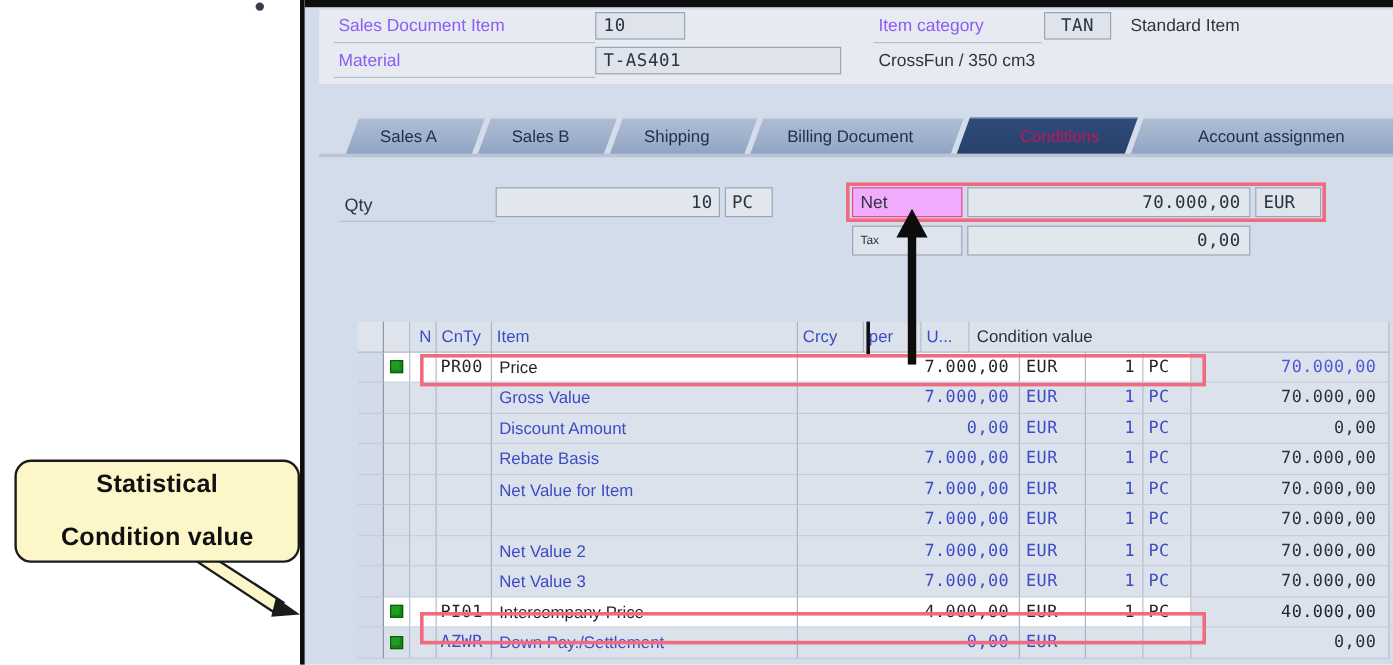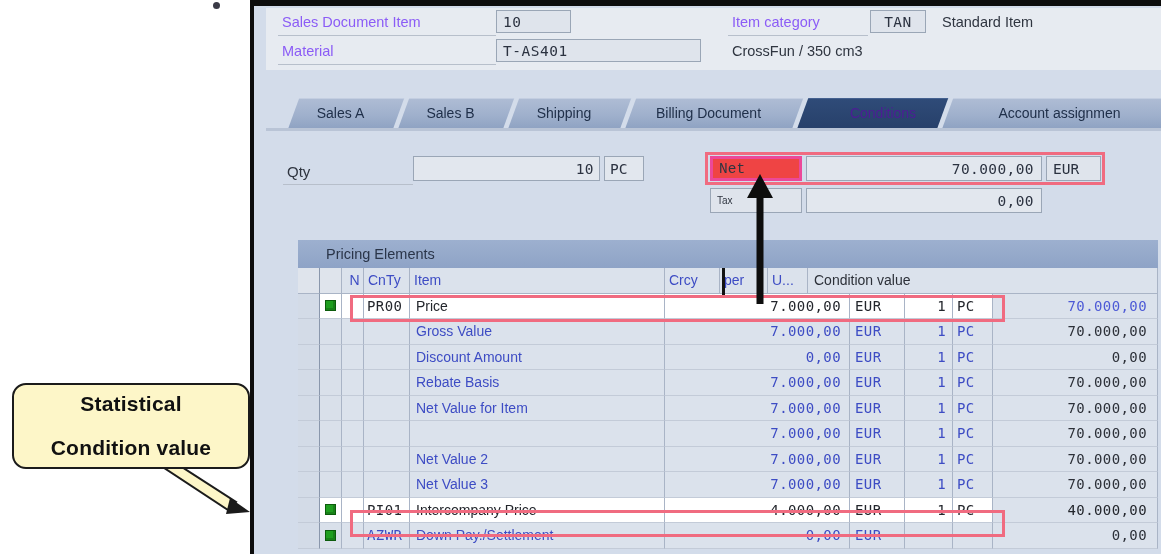--- a/index.html
+++ b/index.html
@@ -86,21 +86,21 @@
     transform:skewX(-20deg);
     transform-origin:bottom left;
     border-top:1px solid #c3cee1;
     z-index:0;
   }
   .tab.active .tab-skew{
     background:linear-gradient(180deg,#2f4b78 0%,#27406a 100%);
     border-top:1px solid #44618f;
   }
   .tab .tab-txt{position:relative;z-index:1;white-space:nowrap;}
-  .tab.active .tab-txt{color:#4c1d95;margin-left:32px;}
+  .tab.active .tab-txt{color:#be185d;margin-left:32px;}
   #tab-underline{
     position:absolute;left:12px;top:128px;width:895px;height:3px;
     background:#b9c4d6;
   }
 
   
   #qty-label{position:absolute;left:287px;top:163px;font-size:15px;color:#2f3540;}
   #qty-underline{position:absolute;left:283px;top:184px;width:130px;height:1px;background:#b7bfcb;}
   #qty-field{
     position:absolute;left:413px;top:156px;width:187px;height:25px;
@@ -114,22 +114,22 @@
     font-family:"DejaVu Sans Mono", monospace;font-size:14.5px;color:#2b3240;
     display:flex;align-items:center;padding-left:5px;
   }
 
   #net-highlight{
     position:absolute;left:705px;top:152px;width:400px;height:33px;
     border:3px solid #f06b80;box-sizing:border-box;z-index:4;pointer-events:none;
   }
   #net-label{
     position:absolute;left:710px;top:156px;width:92px;height:25px;
-    background:#ef4444;border:3px solid #ec4899;box-sizing:border-box;
-    font-size:14.5px;color:#2f3540;display:flex;align-items:center;padding-left:6px;font-family:Liberation Mono, monospace;
+    background:#f0abfc;border:1px solid #ec4899;box-sizing:border-box;
+    font-size:14.5px;color:#2f3540;display:flex;align-items:center;padding-left:6px;
   }
   #net-field{
     position:absolute;left:806px;top:156px;width:236px;height:25px;
     background:#e2e7ee;border:1px solid #9aa6b6;box-sizing:border-box;
     font-family:"DejaVu Sans Mono", monospace;font-size:14.5px;color:#2b3240;
     display:flex;align-items:center;justify-content:flex-end;padding-right:7px;
   }
   #net-curr{
     position:absolute;left:1046px;top:156px;width:55px;height:25px;
     background:#dfe4ec;border:1px solid #9aa6b6;box-sizing:border-box;
@@ -296,21 +296,20 @@
 
 <div id="tax-label">Tax</div>
 <div id="tax-field" class="mono">0,00</div>
 
 <svg id="net-arrow" viewBox="0 0 40 130">
   <line x1="20" y1="130" x2="20" y2="16" stroke="#0d0d0d" stroke-width="7"></line>
   <polygon points="20,0 33,24 7,24" fill="#0d0d0d"></polygon>
 </svg>
 
 <div id="pricing-panel">
-  <div id="pricing-title">Pricing Elements</div>
 
   <div id="grid-clip">
     <div id="grid" style="position:relative;top:0;">
 
       <div class="grid-row hdr-row">
         <div class="gc c-sel sel"></div>
         <div class="gc c-mark sel"></div>
         <div class="gc c-n">N</div>
         <div class="gc c-cnty">CnTy</div>
         <div class="gc c-name">Item</div>

